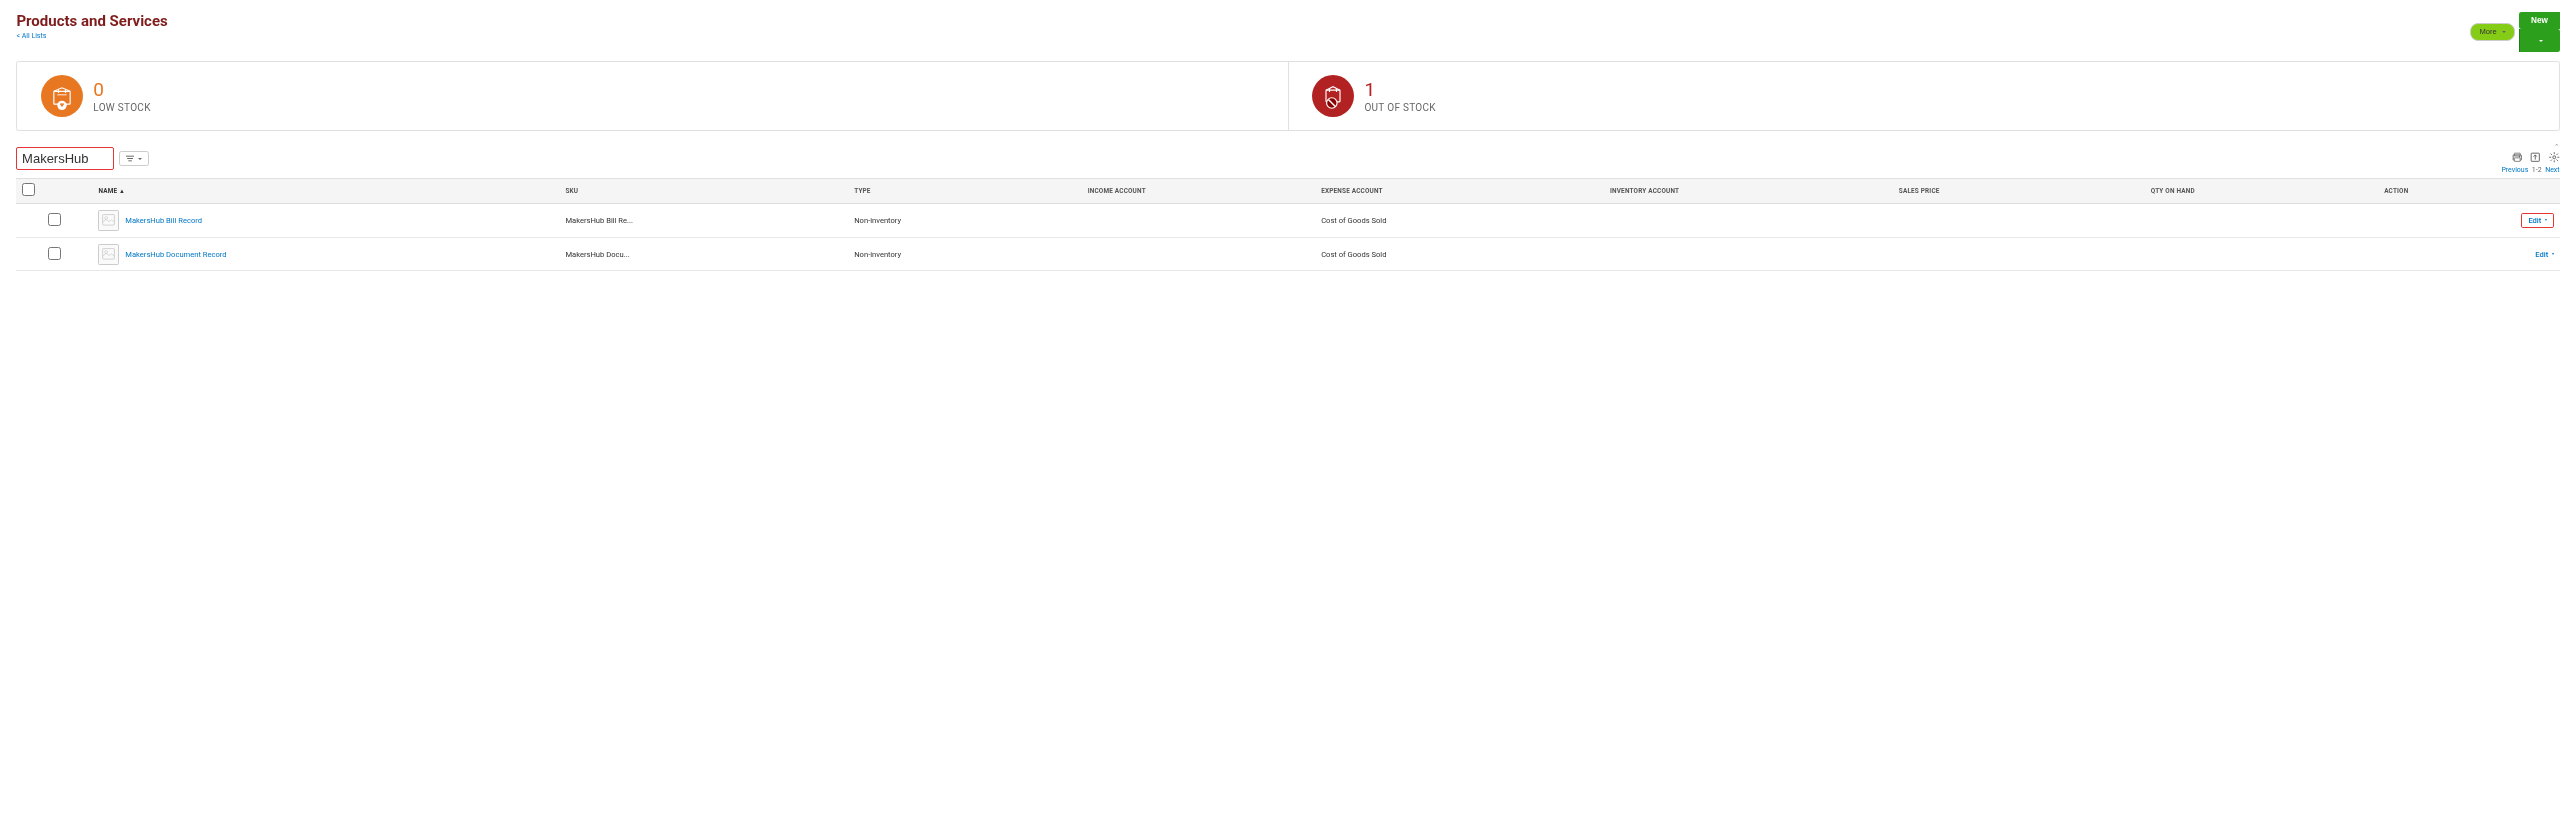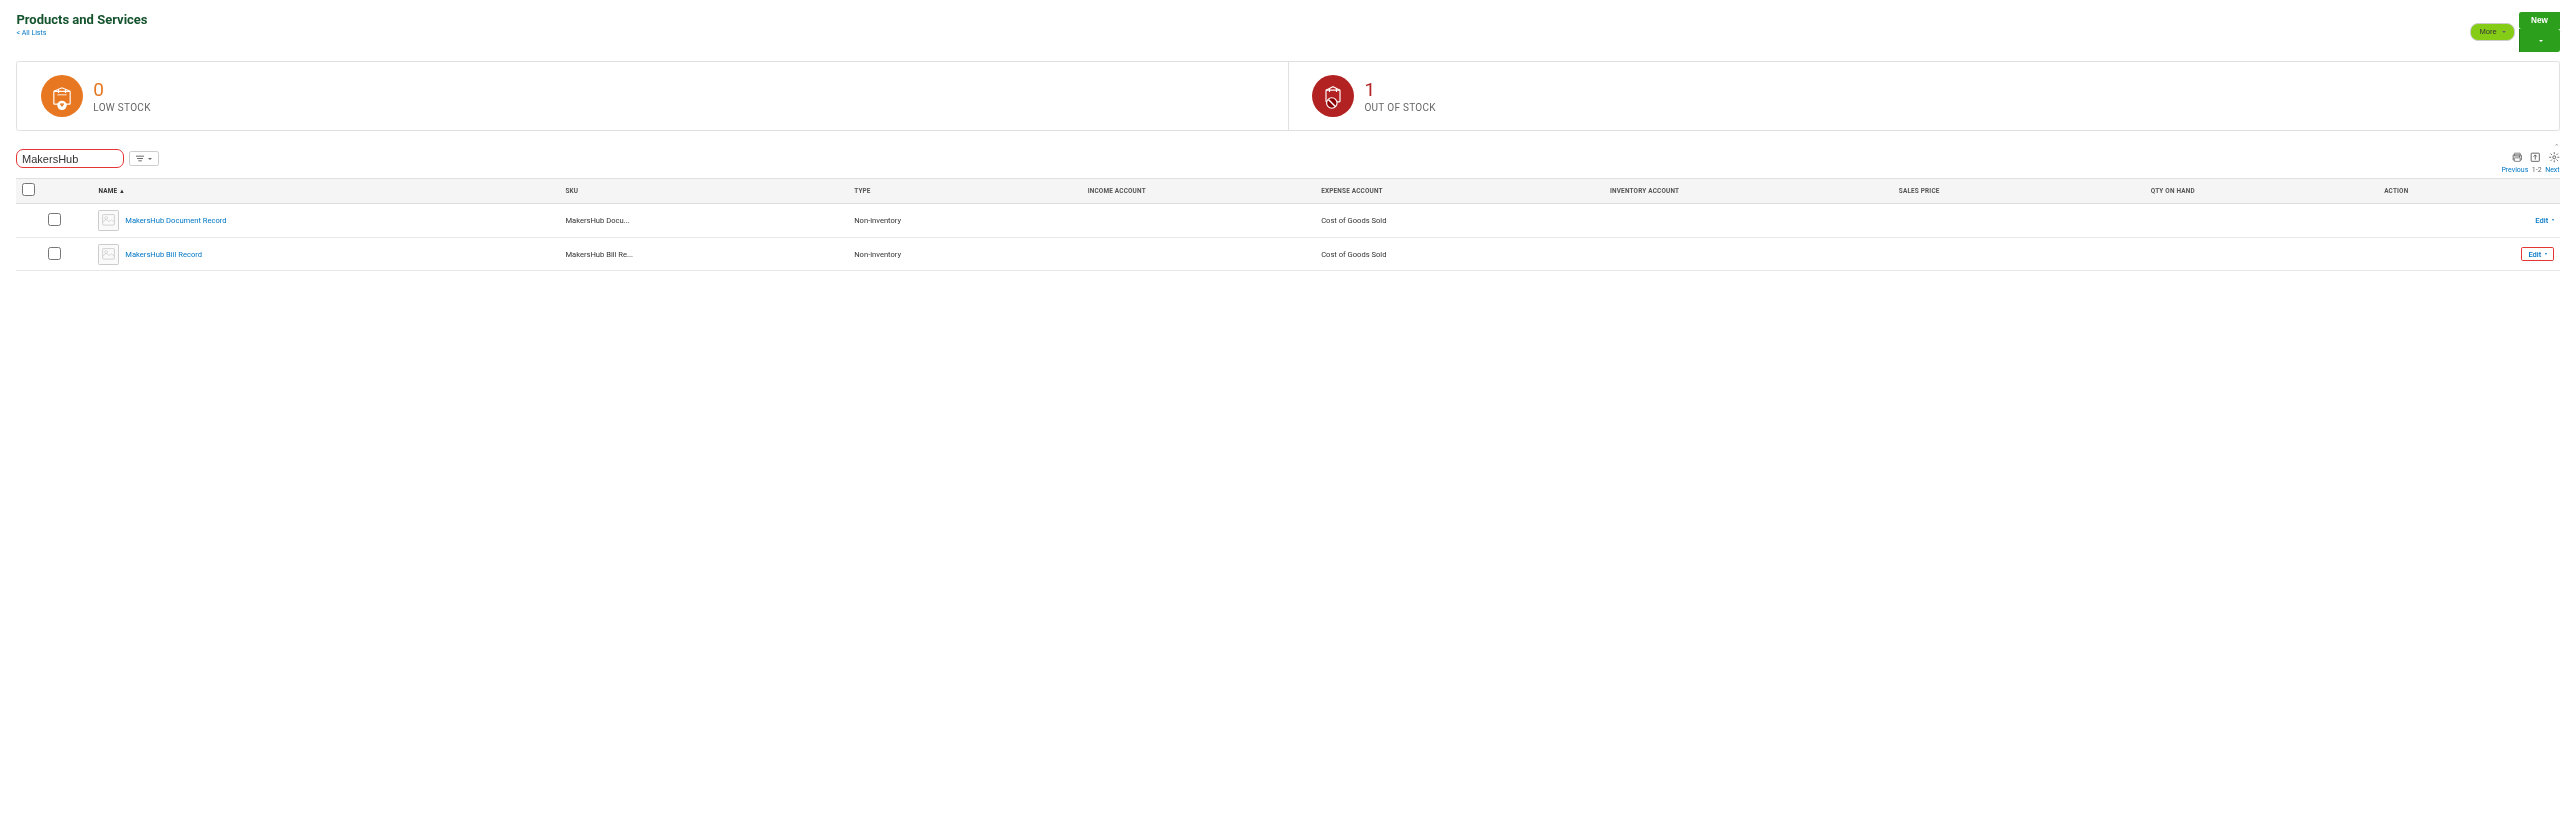--- a/index.html
+++ b/index.html
@@ -17,23 +17,23 @@
 
     
     .page-header {
       display: flex;
       justify-content: space-between;
       align-items: flex-start;
       margin-bottom: 3.5px;
     }
 
     .page-title {
-      font-size: 13px;
+      font-size: 15px;
       font-weight: 700;
-      color: #14532d;
+      color: #7f1d1d;
     }
 
     .all-lists-link {
       color: #0077c5;
       font-size: 7px;
       cursor: pointer;
       display: flex;
       align-items: center;
       gap: 1.2px;
       margin-top: 2.3px;
@@ -160,25 +160,25 @@
     }
 
     .filter-section {
       display: flex;
       align-items: center;
       gap: 4.7px;
     }
 
     .search-box {
       border: 1.2px solid #e53535;
-      border-radius: 7px;
+      border-radius: 2px;
       padding: 2.9px 4.7px;
-      font-size: 11px;
+      font-size: 13px;
       color: #333;
-      width: 108px;
+      width: 98px;
       outline: none;
     }
 
     .filter-btn {
       border: 0.6px solid #ccc;
       background: #fff;
       padding: 2.9px 5.9px;
       border-radius: 2.3px;
       cursor: pointer;
       display: flex;
@@ -495,64 +495,64 @@
         </td>
         <td class="col-name">
           <div class="product-name-cell">
             <div class="product-thumbnail">
               <svg width="13" height="11.7" viewBox="0 0 22 20">
                 <rect x="1" y="1" width="20" height="18" rx="1" stroke="#ccc" stroke-width="1.5" fill="none"></rect>
                 <circle cx="7" cy="7" r="2.5" stroke="#ccc" stroke-width="1.2" fill="none"></circle>
                 <polyline points="1,14 7,9 12,13 16,10 21,14" stroke="#ccc" stroke-width="1.2" fill="none"></polyline>
               </svg>
             </div>
+            <span class="product-name-text">MakersHub Bill Record</span>
+          </div>
+        </td>
+        <td class="col-sku">MakersHub Bill Re...</td>
+        <td class="col-type">Non-inventory</td>
+        <td class="col-income"></td>
+        <td class="col-expense">Cost of Goods Sold</td>
+        <td class="col-inventory"></td>
+        <td class="col-sales"></td>
+        <td class="col-qty"></td>
+        <td class="col-action" style="text-align:right;">
+          <span class="edit-btn">
+            Edit
+            <span class="chevron-down-sm"></span>
+          </span>
+        </td>
+      </tr>
+
+      <tr>
+        <td class="col-checkbox">
+          <input type="checkbox" style="">
+        </td>
+        <td class="col-name">
+          <div class="product-name-cell">
+            <div class="product-thumbnail">
+              <svg width="13" height="11.7" viewBox="0 0 22 20">
+                <rect x="1" y="1" width="20" height="18" rx="1" stroke="#ccc" stroke-width="1.5" fill="none"></rect>
+                <circle cx="7" cy="7" r="2.5" stroke="#ccc" stroke-width="1.2" fill="none"></circle>
+                <polyline points="1,14 7,9 12,13 16,10 21,14" stroke="#ccc" stroke-width="1.2" fill="none"></polyline>
+              </svg>
+            </div>
             <span class="product-name-text">MakersHub Document Record</span>
           </div>
         </td>
         <td class="col-sku">MakersHub Docu...</td>
         <td class="col-type">Non-inventory</td>
         <td class="col-income"></td>
         <td class="col-expense">Cost of Goods Sold</td>
         <td class="col-inventory"></td>
         <td class="col-sales"></td>
         <td class="col-qty"></td>
         <td class="col-action" style="text-align:right;">
           <span class="edit-btn-plain">
             Edit
             <span class="chevron-down-sm"></span>
           </span>
         </td>
       </tr>
-
-      <tr>
-        <td class="col-checkbox">
-          <input type="checkbox" style="">
-        </td>
-        <td class="col-name">
-          <div class="product-name-cell">
-            <div class="product-thumbnail">
-              <svg width="13" height="11.7" viewBox="0 0 22 20">
-                <rect x="1" y="1" width="20" height="18" rx="1" stroke="#ccc" stroke-width="1.5" fill="none"></rect>
-                <circle cx="7" cy="7" r="2.5" stroke="#ccc" stroke-width="1.2" fill="none"></circle>
-                <polyline points="1,14 7,9 12,13 16,10 21,14" stroke="#ccc" stroke-width="1.2" fill="none"></polyline>
-              </svg>
-            </div>
-            <span class="product-name-text">MakersHub Bill Record</span>
-          </div>
-        </td>
-        <td class="col-sku">MakersHub Bill Re...</td>
-        <td class="col-type">Non-inventory</td>
-        <td class="col-income"></td>
-        <td class="col-expense">Cost of Goods Sold</td>
-        <td class="col-inventory"></td>
-        <td class="col-sales"></td>
-        <td class="col-qty"></td>
-        <td class="col-action" style="text-align:right;">
-          <span class="edit-btn">
-            Edit
-            <span class="chevron-down-sm"></span>
-          </span>
-        </td>
-      </tr>
     </tbody>
   </table>
 </div>
 
 
 </body></html>

